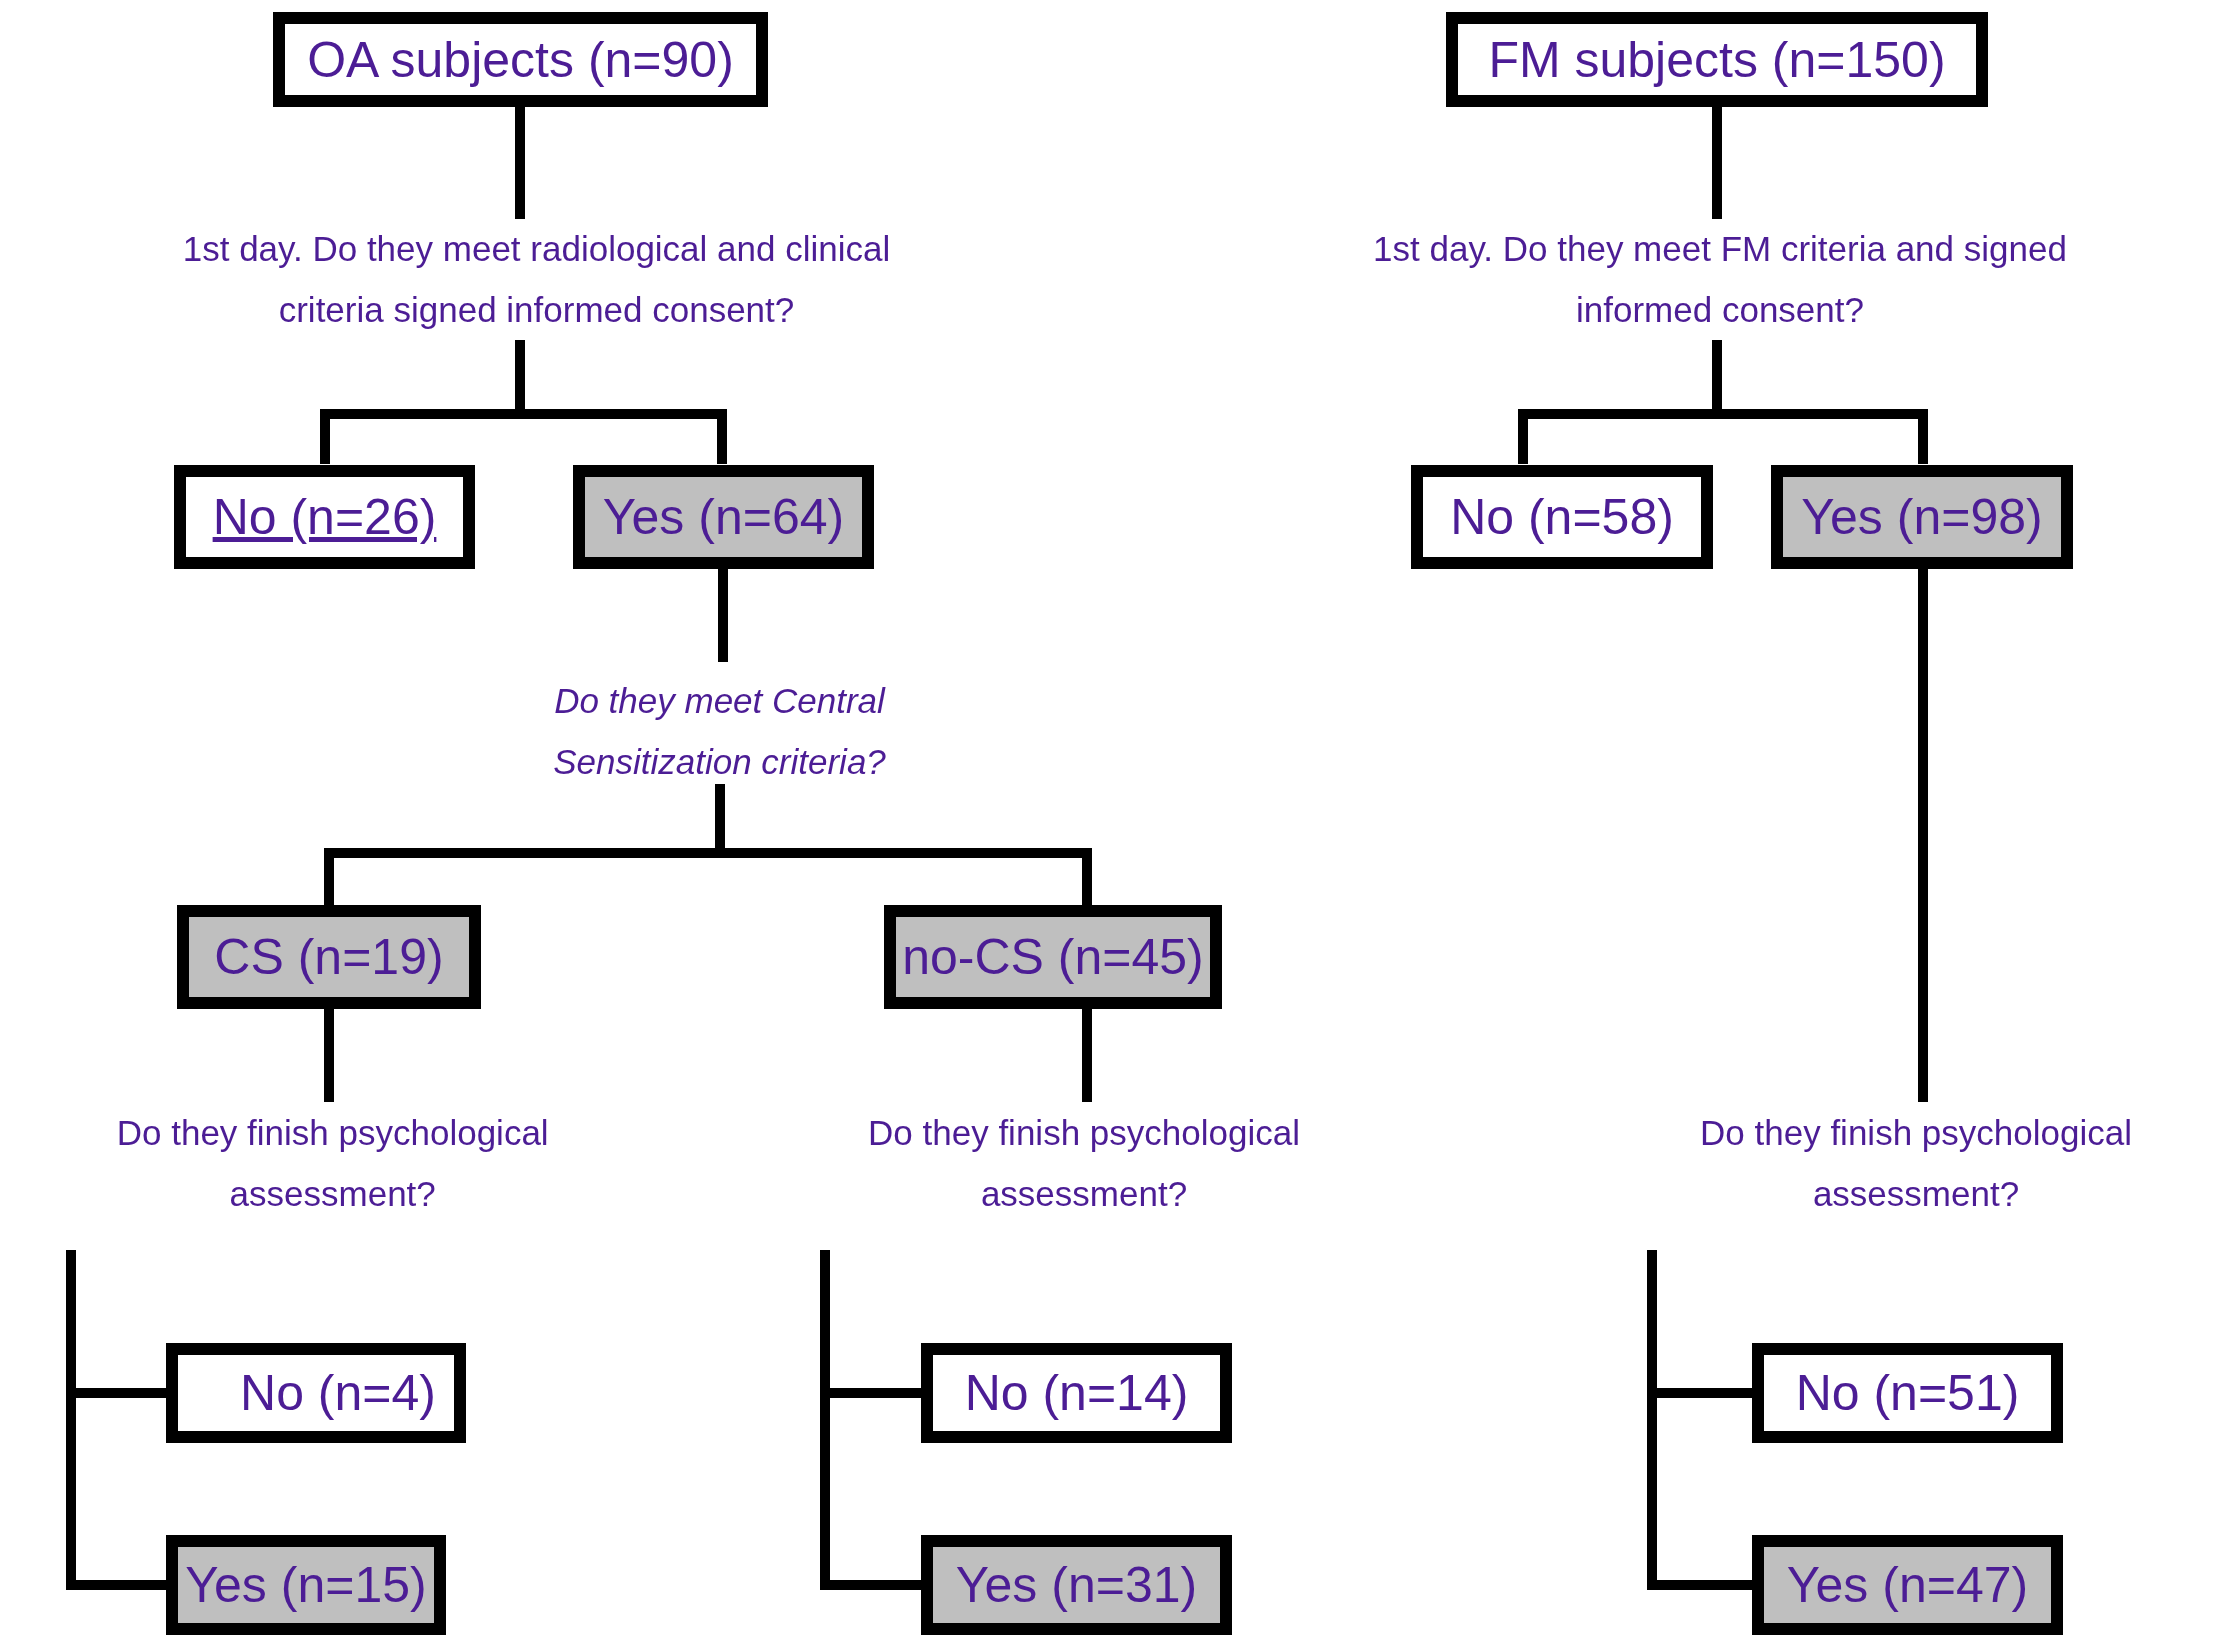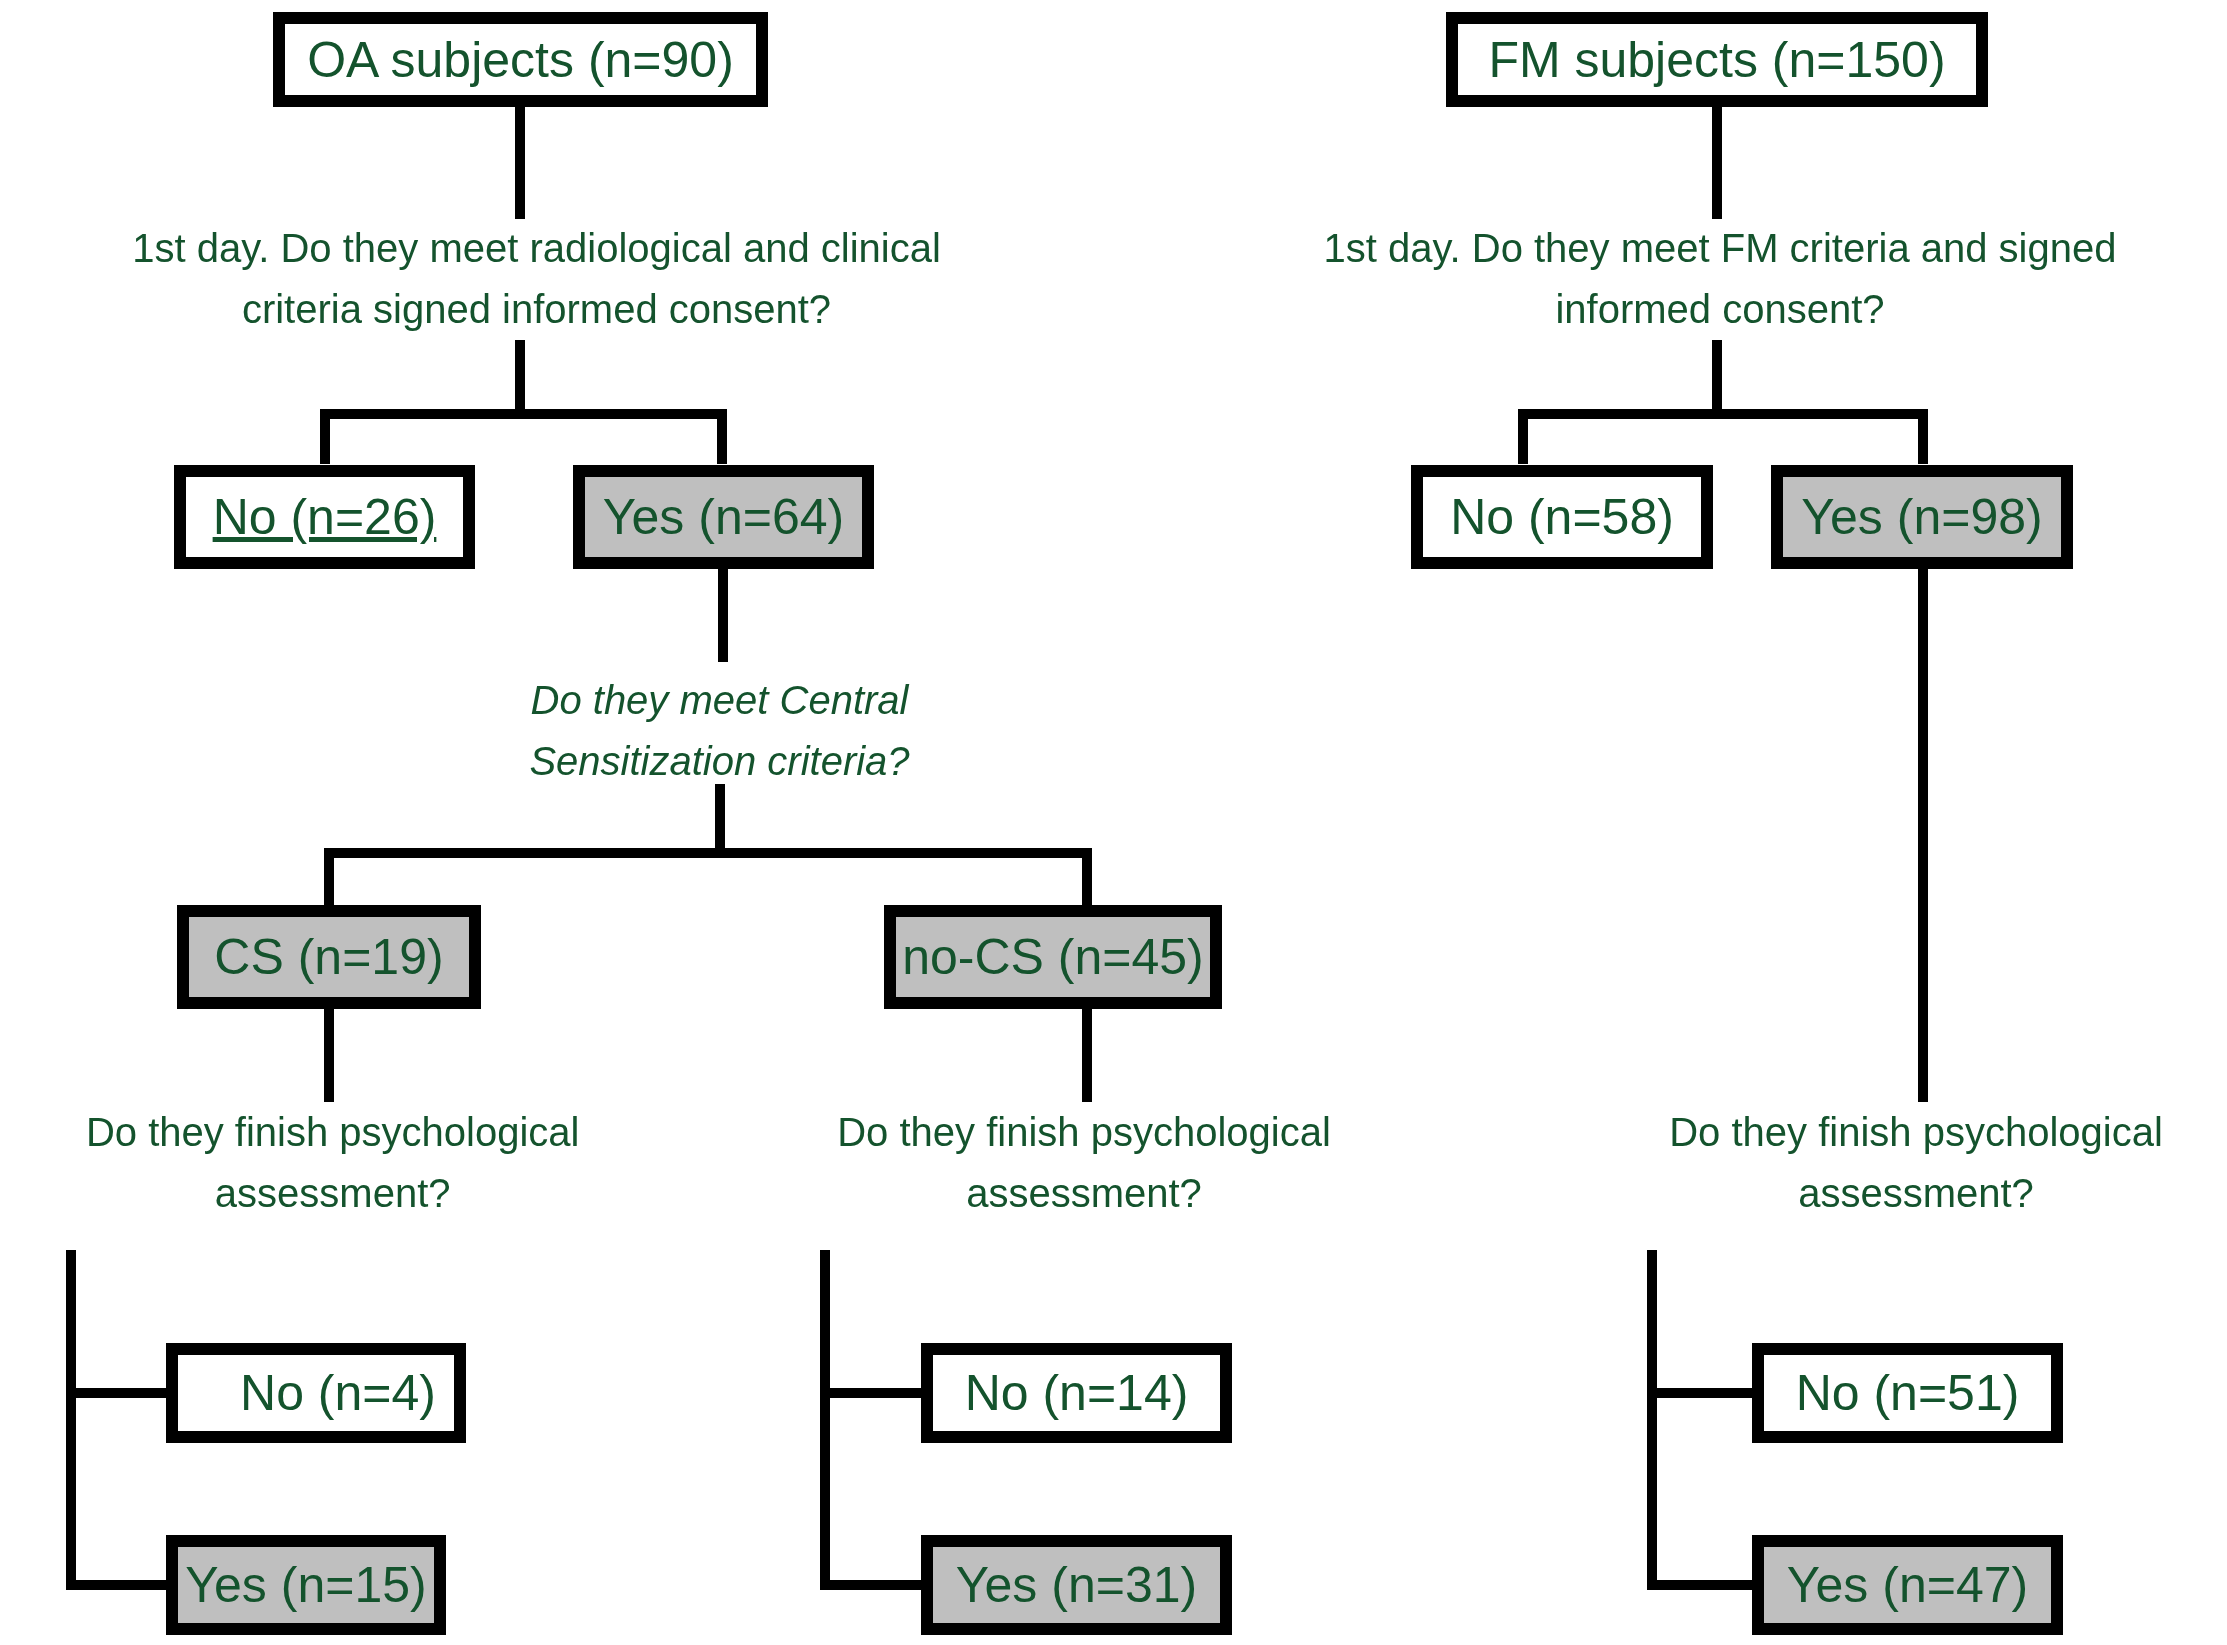--- a/index.html
+++ b/index.html
@@ -1,39 +1,39 @@
 <!DOCTYPE html>
 <html style="font-size:12px"><head>
 <meta charset="utf-8">
 <style>
   html,body{margin:0;padding:0;background:#ffffff;}
   .canvas{
     position:relative;
     width:2227px;height:1645px;
     background:#ffffff;
     font-family:"Liberation Sans", sans-serif;
-    color:#14532d;
+    color:#4c1d95;
     overflow:hidden;
   }
   
   .box{
     position:absolute;
     box-sizing:border-box;
     border:12px solid #000000;
     background:#ffffff;
     display:flex;align-items:center;justify-content:center;
     font-size:50px;
     white-space:nowrap;
   }
   .box.gray{background:#bfbfbf;}
   
   .q{
     position:absolute;
     text-align:center;
-    font-size:40px;
+    font-size:35px;
     line-height:61px;
   }
   .q div{white-space:nowrap;}
   
   .ln{position:absolute;background:#000000;}
 
   
   [data-name="oa-root-box"]{left:273px;top:12px;width:495px;height:95px;}
   [data-name="fm-root-box"]{left:1446px;top:12px;width:542px;height:95px;}
   [data-name="oa-no-box"]{left:174px;top:465px;width:301px;height:104px;text-decoration:underline;}

